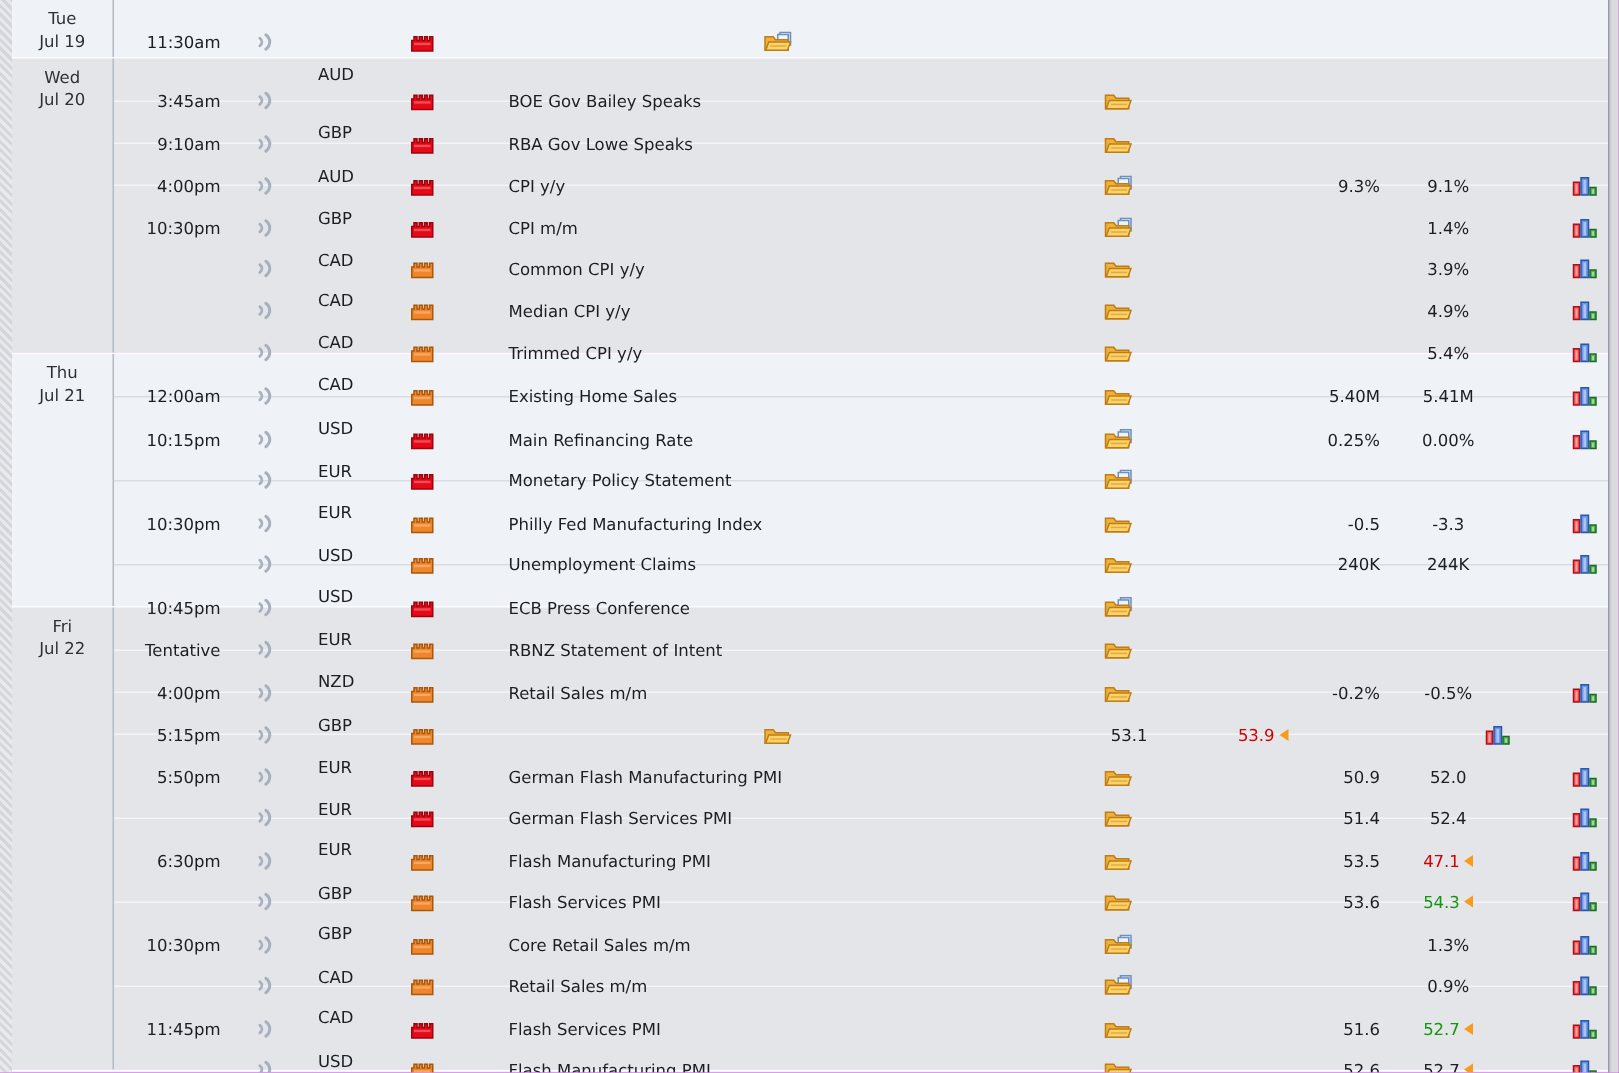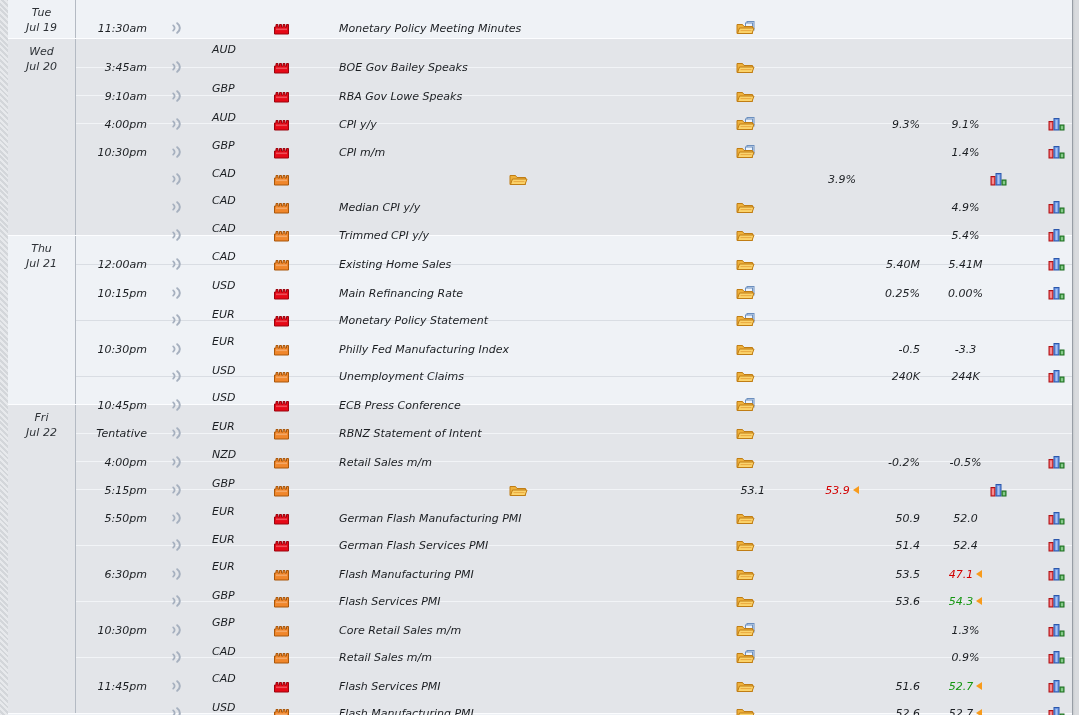--- a/index.html
+++ b/index.html
@@ -8,21 +8,21 @@
     font-family:"DejaVu Sans","Liberation Sans",sans-serif;
     font-size:11px;color:#1b1e22;background:#d9dbde;
   }
   .page{display:flex;width:1079px;height:715px;}
   .left-hatch{
     width:8px;flex:none;
     background:repeating-linear-gradient(45deg,#e7e9ec 0 2px,#d3d6da 2px 4px);
   }
   .cal-table{
     width:1064px;flex:none;height:715px;overflow:hidden;
-    border-right:1px solid #979da5;background:#d946ef;font-style:italic;
+    border-right:1px solid #979da5;background:#d946ef;
   }
   .right-strip{flex:1;background:linear-gradient(90deg,#c7cacd 0,#d9dbde 2px);}
 
   .day-block{display:flex;}
   .day-block + .day-block, .bottom-peek{border-top:1px solid #fcfdff;}
   .shade-light{--bg:#eff2f6;--sep:#d9dde3;}
   .shade-gray{--bg:#e3e5e9;--sep:#f2f4f7;}
   .day-block{background:var(--bg);}
 
   .date-cell{
@@ -87,21 +87,20 @@
         <path d="M6.2 2.2 C9.7 4.9 9.7 9.1 6.2 11.8" stroke="#a6b0bf" stroke-width="2" fill="none" stroke-linecap="round"></path>
       </svg>
     </div>
     <div class="cell currency">AUD</div>
     <div class="cell impact">
       <svg class="impact-icon impact-high" width="17" height="13" viewBox="0 0 17 13">
         <path class="impact-shape" d="M1.5 12 L1.5 5 L3 5 L3 2.5 L5 2.5 L5 5 L6.5 5 L6.5 2.5 L8.5 2.5 L8.5 5 L10 5 L10 2.5 L12 2.5 L12 5 L13.5 5 L13.5 2.5 L15.5 2.5 L15.5 12 Z"></path>
         <rect x="3" y="6.5" width="11" height="1.6" fill="rgba(255,255,255,0.28)"></rect>
       </svg>
     </div>
-    <div class="cell title">Monetary Policy Meeting Minutes</div>
     <div class="cell detail">
       <svg class="detail-icon has-doc" width="20" height="14" viewBox="0 0 20 14">
         <g class="doc">
           <rect x="11" y="0.5" width="7" height="8.5" fill="#dbe7f8" stroke="#6c8fbe"></rect>
           <rect x="9.5" y="2" width="7" height="8.5" fill="#eef4fc" stroke="#6c8fbe"></rect>
         </g>
         <g class="folder">
           <path d="M1 3.5 L6.5 3.5 L8 5.5 L16.5 5.5 L16.5 12.5 L1 12.5 Z" fill="#eeb13c" stroke="#c07d14"></path>
           <path d="M3.5 7 L18 7 L16 12.5 L1.5 12.5 Z" fill="#fbd36b" stroke="#c07d14"></path>
           <line x1="4.5" y1="9.6" x2="15.5" y2="9.6" stroke="#e9a83f"></line>
@@ -320,20 +319,21 @@
         <path d="M6.2 2.2 C9.7 4.9 9.7 9.1 6.2 11.8" stroke="#a6b0bf" stroke-width="2" fill="none" stroke-linecap="round"></path>
       </svg>
     </div>
     <div class="cell currency">CAD</div>
     <div class="cell impact">
       <svg class="impact-icon" width="17" height="13" viewBox="0 0 17 13">
         <path class="impact-shape" d="M1.5 12 L1.5 5 L3 5 L3 2.5 L5 2.5 L5 5 L6.5 5 L6.5 2.5 L8.5 2.5 L8.5 5 L10 5 L10 2.5 L12 2.5 L12 5 L13.5 5 L13.5 2.5 L15.5 2.5 L15.5 12 Z"></path>
         <rect x="3" y="6.5" width="11" height="1.6" fill="rgba(255,255,255,0.28)"></rect>
       </svg>
     </div>
+    <div class="cell title">Common CPI y/y</div>
     <div class="cell detail">
       <svg class="detail-icon" width="20" height="14" viewBox="0 0 20 14">
         <g class="doc">
           <rect x="11" y="0.5" width="7" height="8.5" fill="#dbe7f8" stroke="#6c8fbe"></rect>
           <rect x="9.5" y="2" width="7" height="8.5" fill="#eef4fc" stroke="#6c8fbe"></rect>
         </g>
         <g class="folder">
           <path d="M1 3.5 L6.5 3.5 L8 5.5 L16.5 5.5 L16.5 12.5 L1 12.5 Z" fill="#eeb13c" stroke="#c07d14"></path>
           <path d="M3.5 7 L18 7 L16 12.5 L1.5 12.5 Z" fill="#fbd36b" stroke="#c07d14"></path>
           <line x1="4.5" y1="9.6" x2="15.5" y2="9.6" stroke="#e9a83f"></line>

